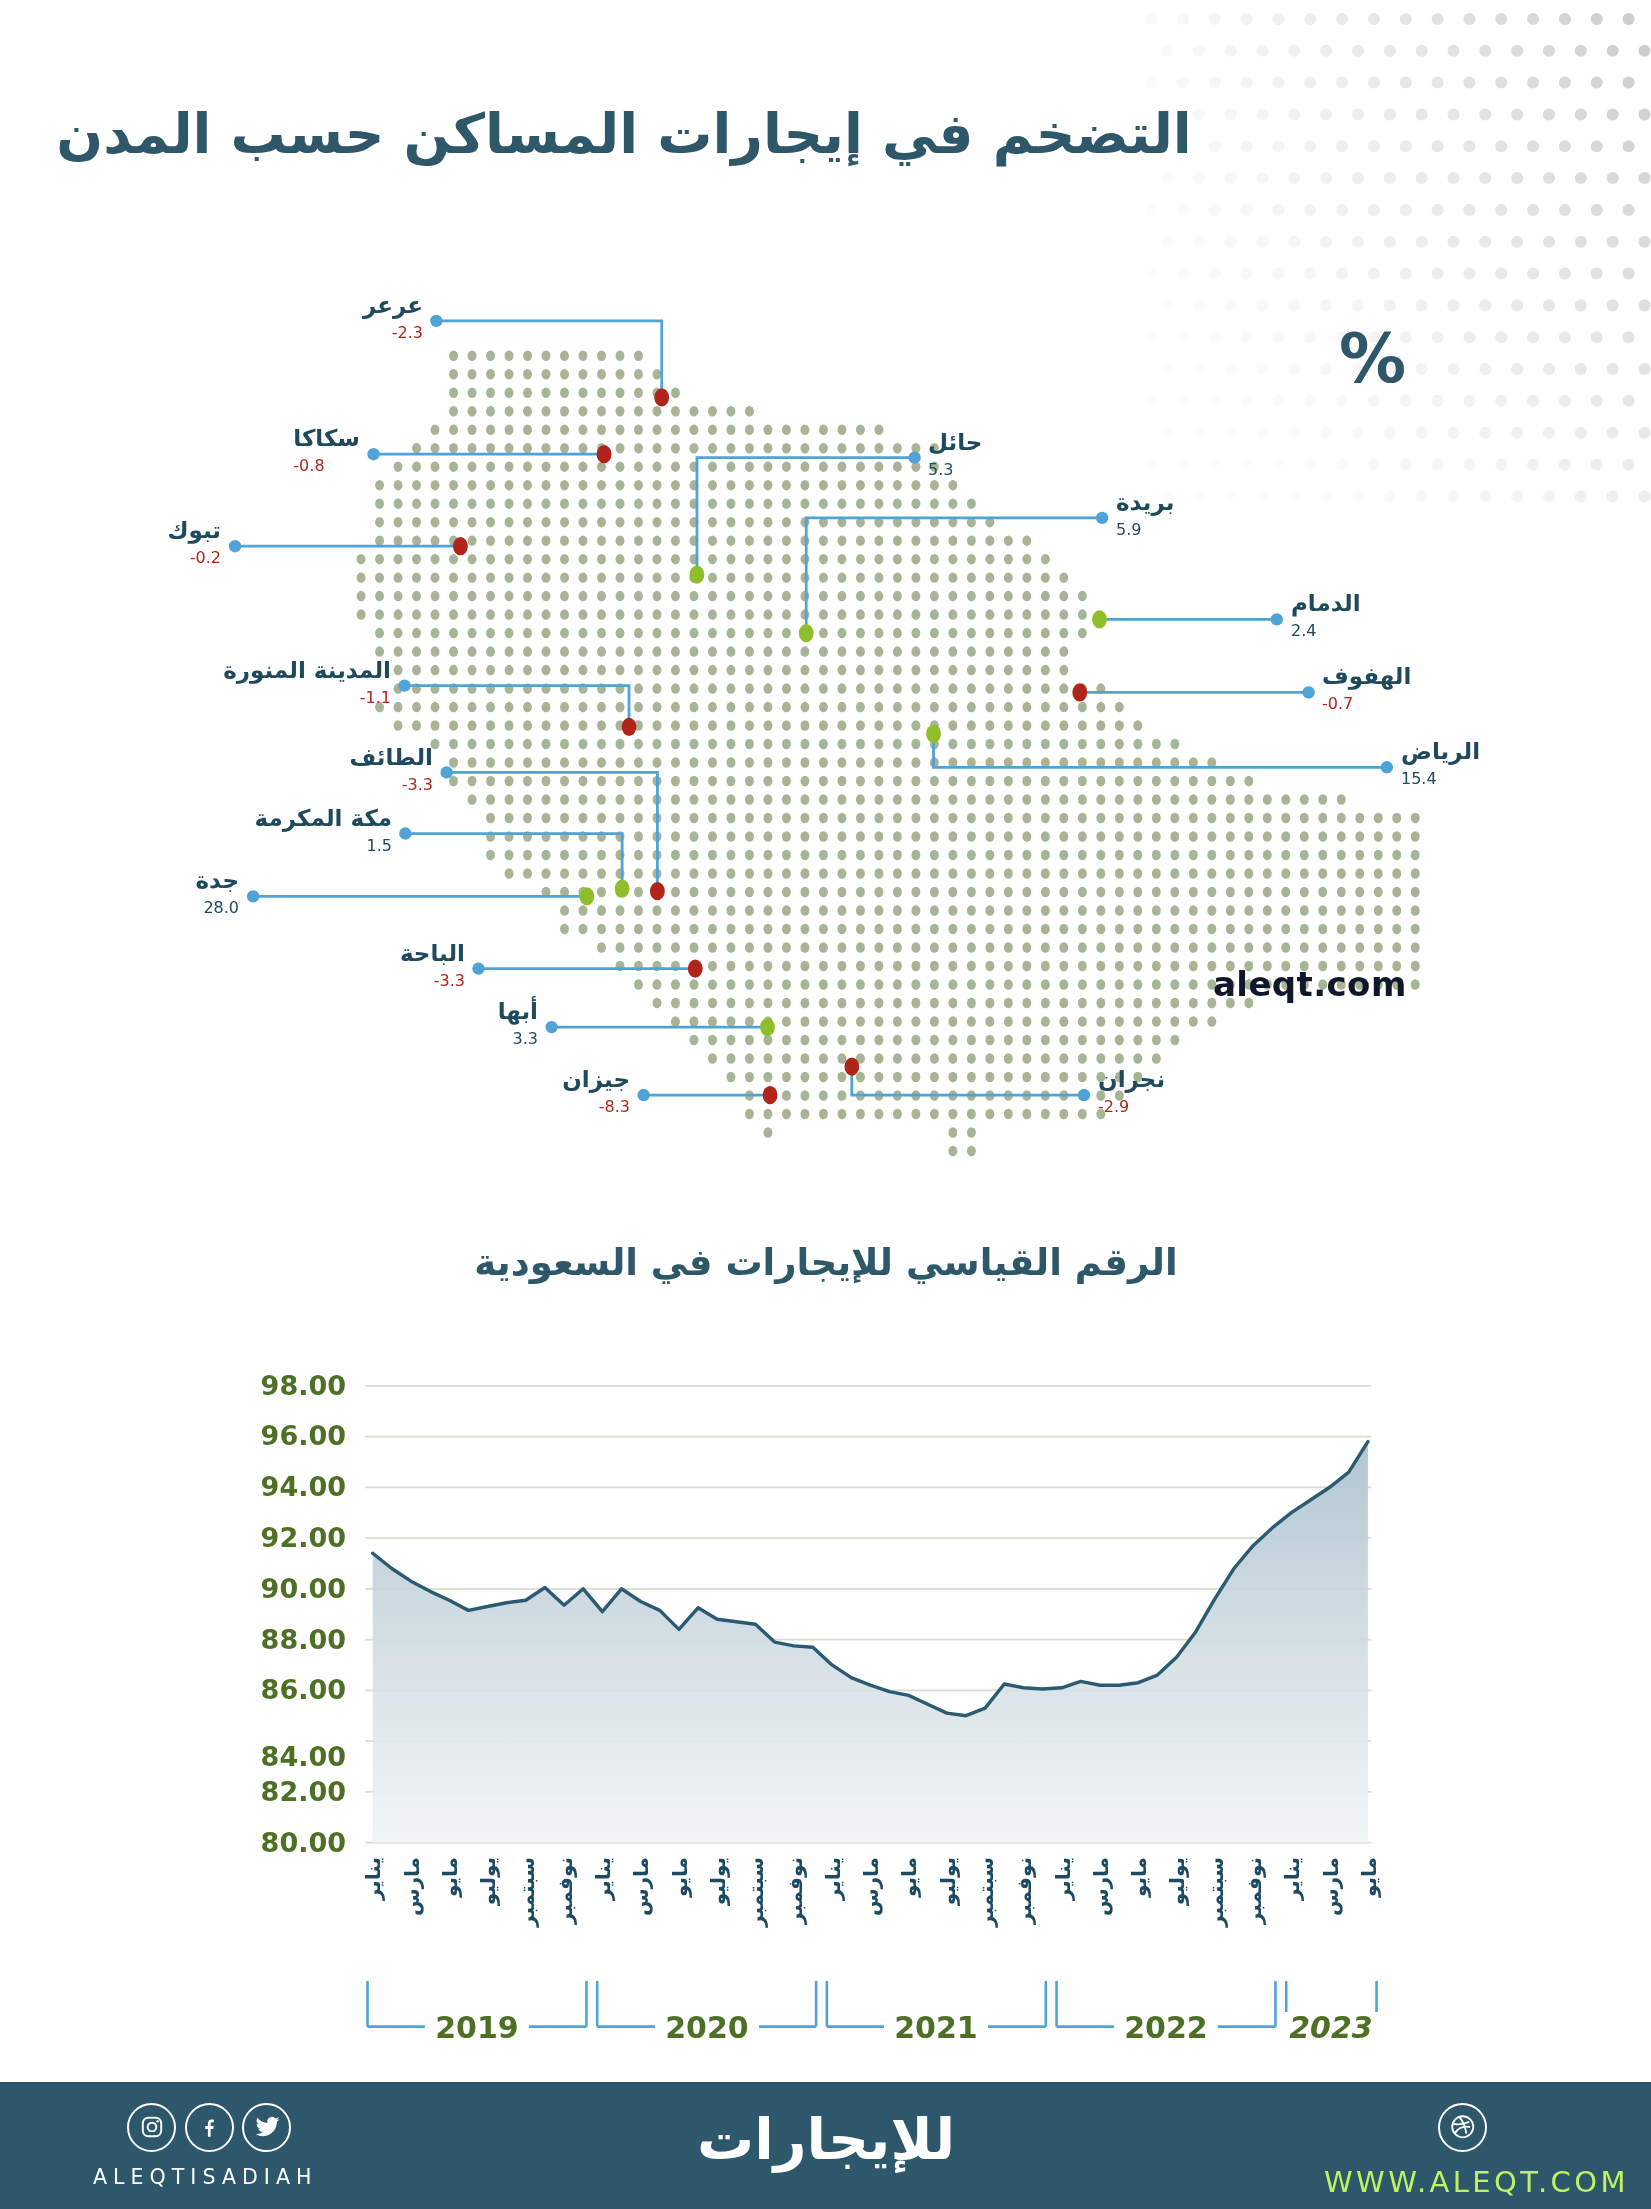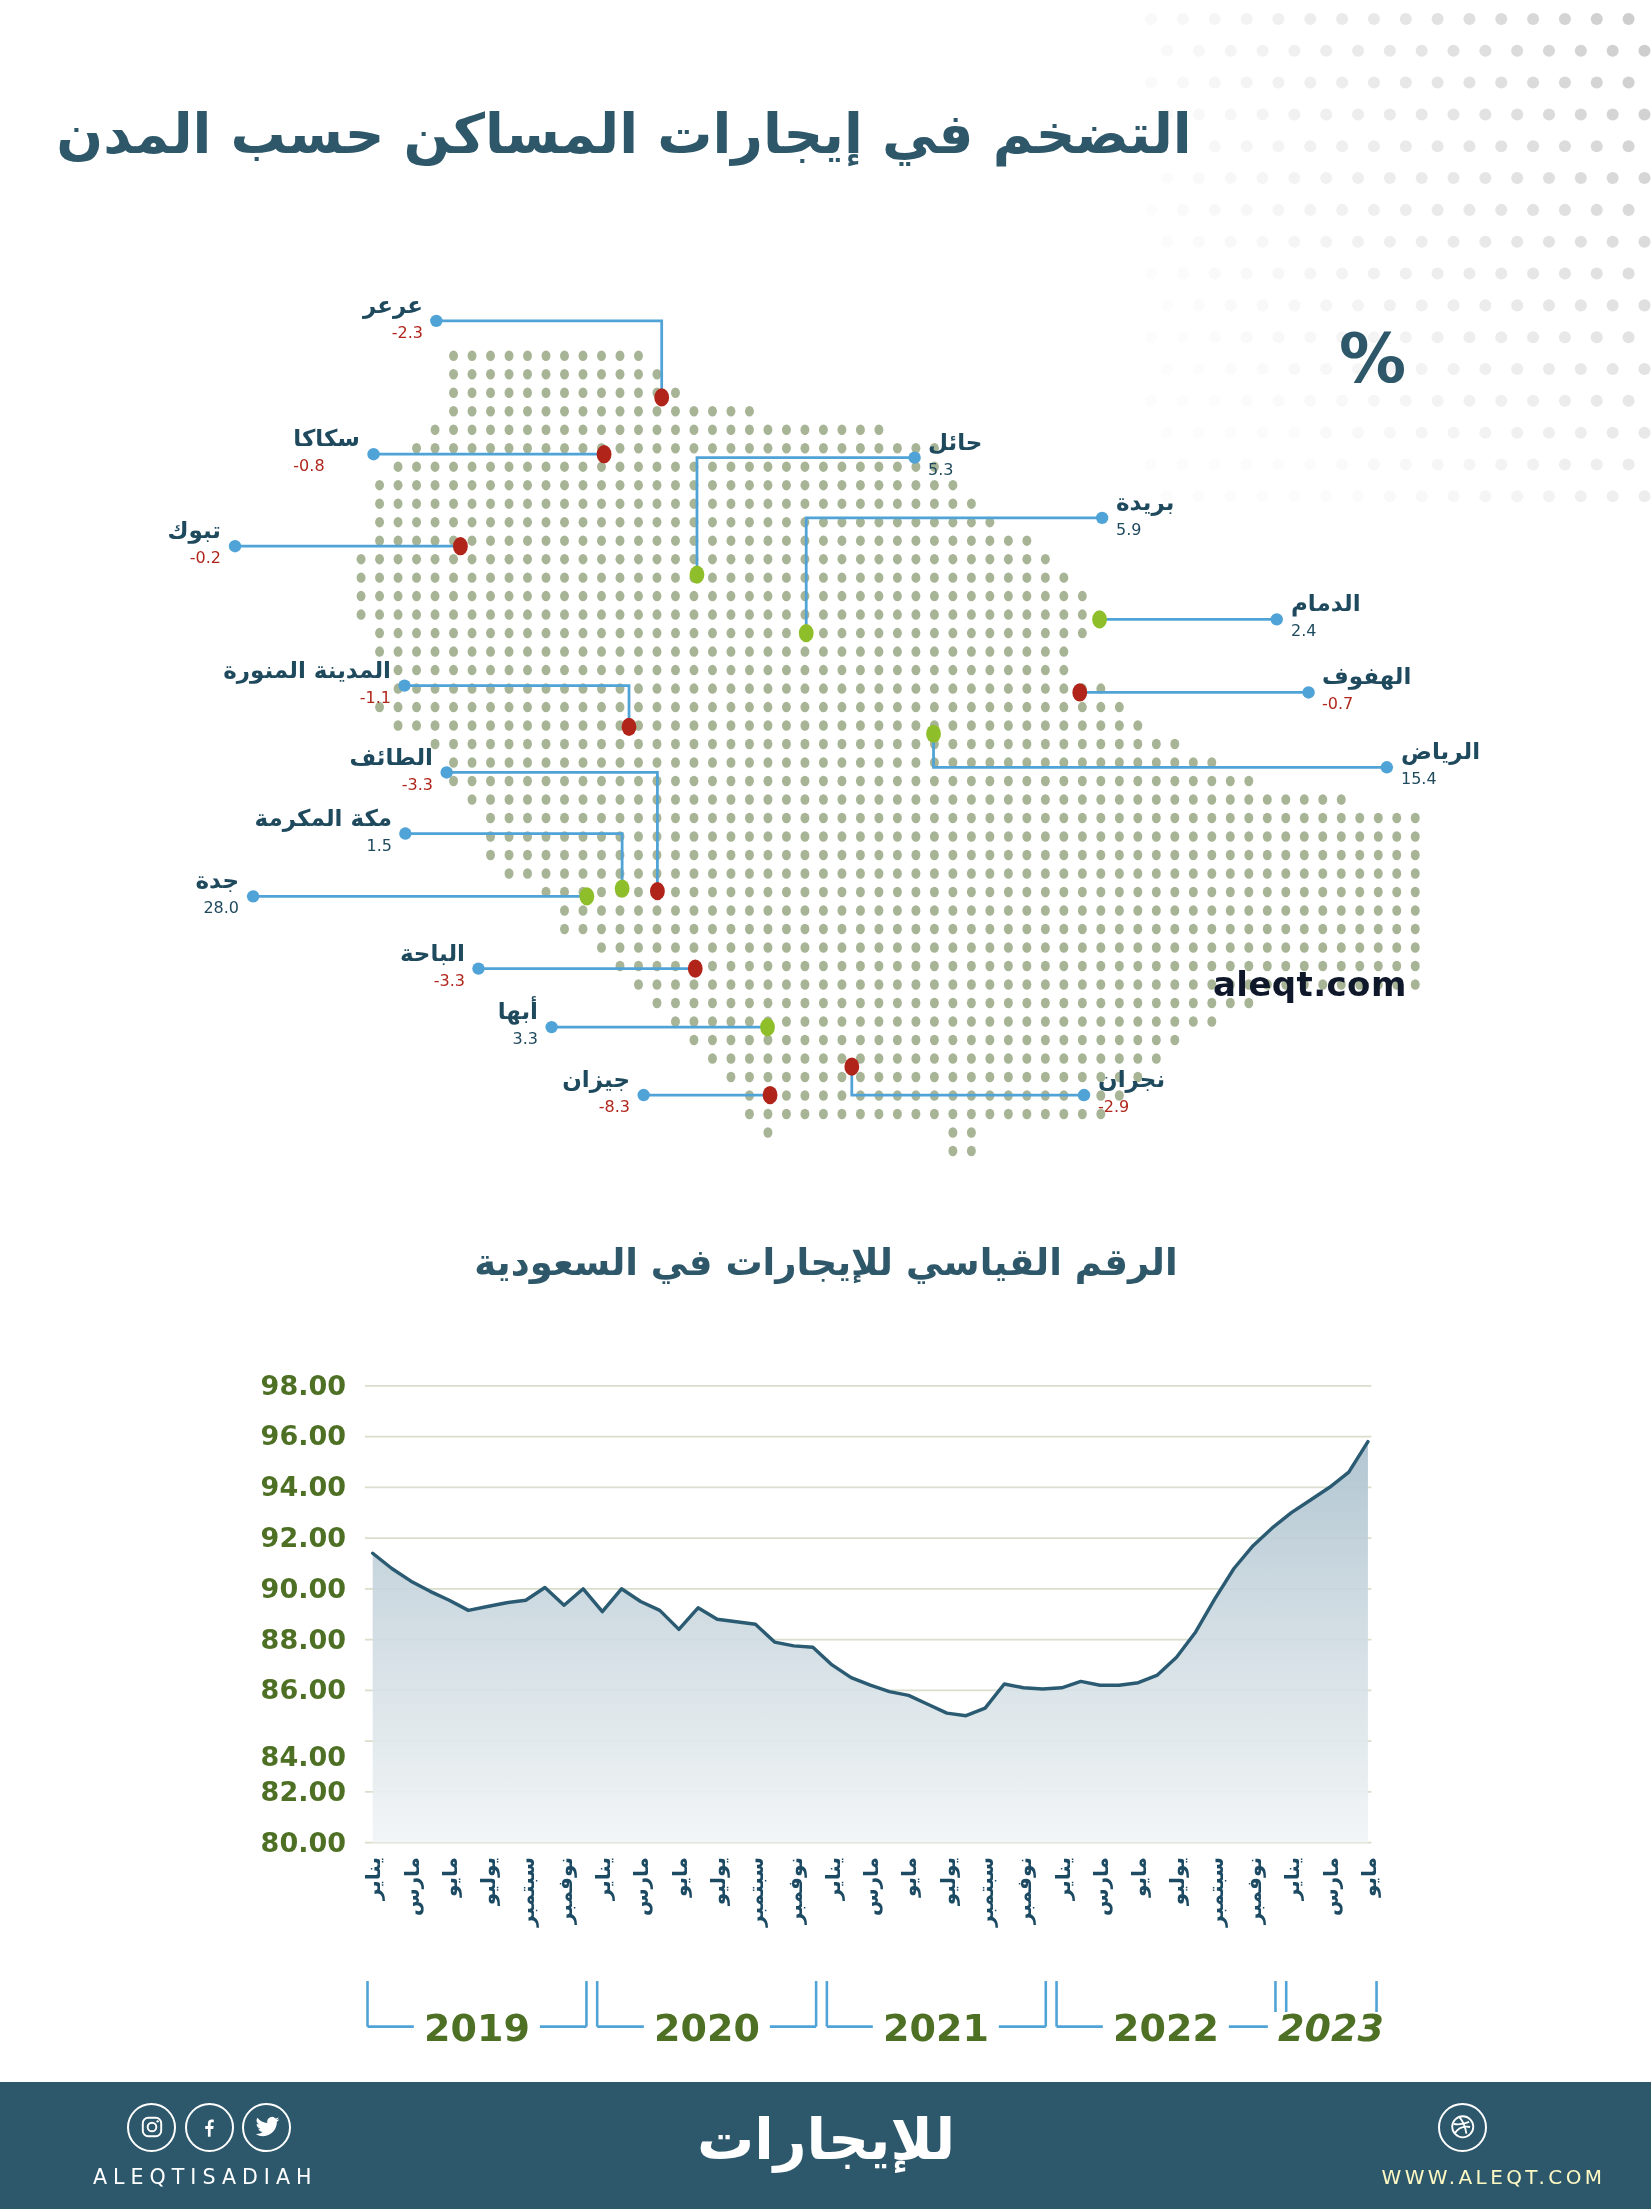--- a/index.html
+++ b/index.html
@@ -15,32 +15,32 @@
   .city-label .cname{font-size:23px;font-weight:700;color:#1f4a5e;display:block;}
   .city-label .cval{font-size:16px;font-weight:400;display:block;direction:rtl;unicode-bidi:plaintext;}
   .city-label.neg .cval{color:#b0261c;}
   .city-label.pos .cval{color:#1f4a5e;}
   .ylab{position:absolute;z-index:3;left:213px;width:133px;text-align:right;font-size:27px;font-weight:700;color:#4e7024;}
   .xtick{position:absolute;z-index:3;width:0;}
   .xtick span{position:absolute;left:0;top:0;display:inline-block;white-space:nowrap;
     transform:rotate(-90deg) translateX(-100%);transform-origin:0 0;
     font-size:20px;font-weight:700;color:#1d4a63;direction:rtl;}
   .yearlab{position:absolute;z-index:3;transform:translateX(-50%);background:#ffffff;
-    padding:0 10.3px;font-size:38px;font-weight:700;color:#4e7024;line-height:32px;}
+    padding:0 10.3px;font-size:30px;font-weight:700;color:#4e7024;line-height:32px;}
   .footer{position:absolute;left:0;top:2082px;width:1652px;height:127px;background:#2d586c;z-index:2;}
   .social{position:absolute;left:127px;top:20.6px;display:flex;gap:8.6px;}
   .sicon{width:45px;height:45px;border:2.2px solid #ffffff;border-radius:50%;
     display:flex;align-items:center;justify-content:center;}
   .brand-en{position:absolute;left:93px;top:83px;width:224px;text-align:center;color:#ffffff;
     font-size:20.6px;letter-spacing:6px;font-weight:400;}
   .logo-ar{position:absolute;left:568px;top:24px;width:516px;text-align:center;color:#ffffff;
     font-size:57px;font-weight:700;direction:rtl;}
   .dribbble{position:absolute;left:1438px;top:20.6px;}
-  .site{position:absolute;left:1356px;top:83px;width:275px;text-align:center;color:#fef9c3;
-    font-size:20px;letter-spacing:3.4px;font-weight:400;}
+  .site{position:absolute;left:1324px;top:83px;width:275px;text-align:center;color:#bef264;
+    font-size:29px;letter-spacing:3.4px;font-weight:400;}
 </style>
 </head>
 <body>
 
 <div class="page">
   <svg id="gfx" width="1652" height="2209" viewBox="0 0 1920 2568">
     <defs>
       <linearGradient id="areaGrad" x1="0" y1="0" x2="0" y2="1">
         <stop offset="0" stop-color="#afc4d0" stop-opacity="0.97"></stop>
         <stop offset="0.45" stop-color="#ccd9e0" stop-opacity="0.9"></stop>

